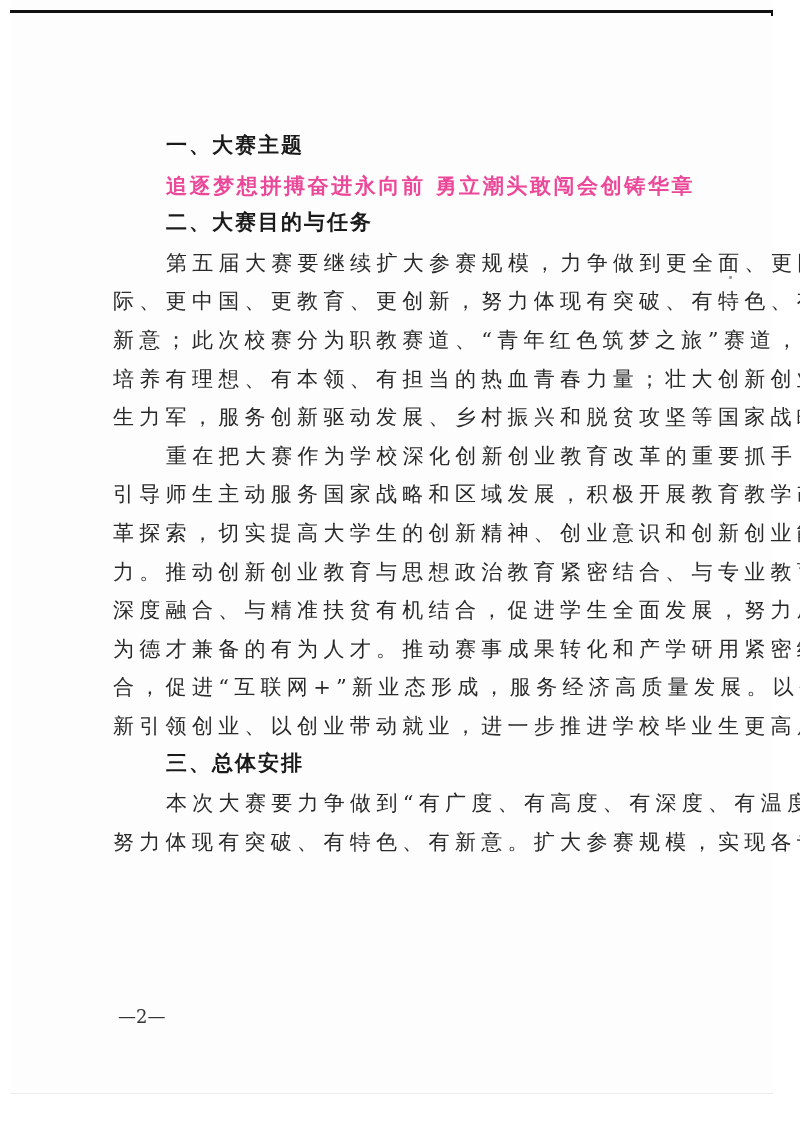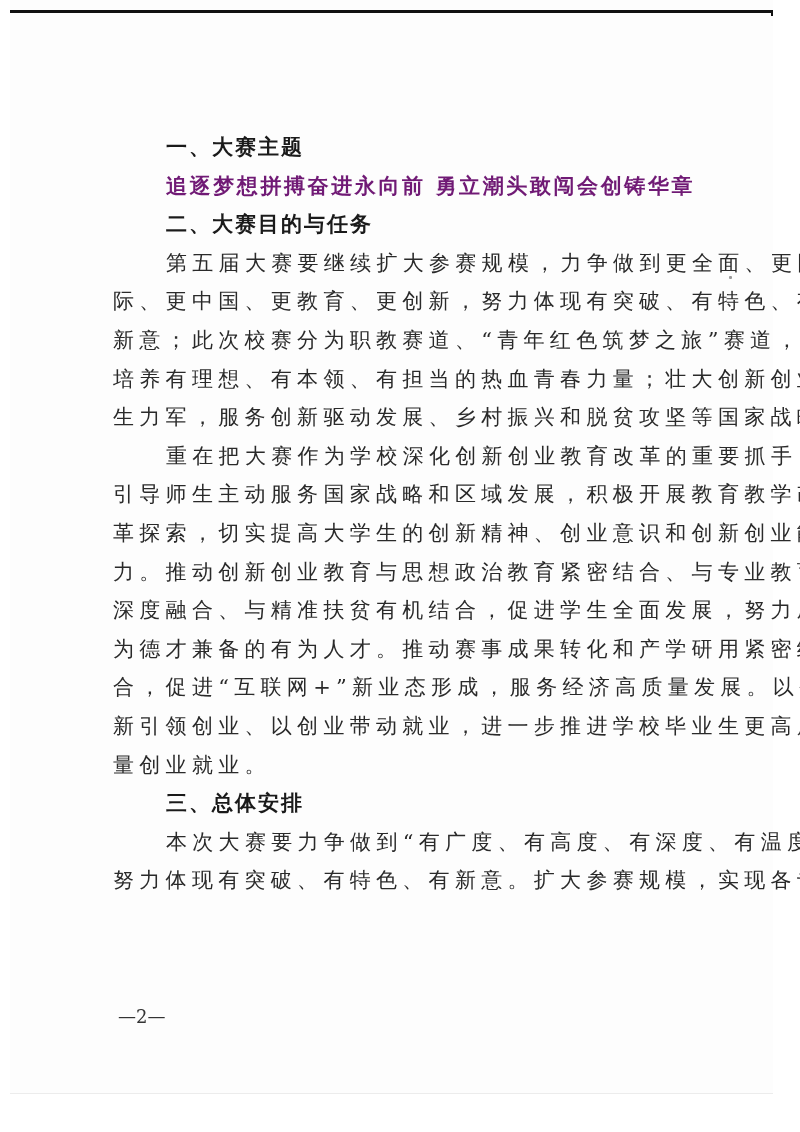--- a/index.html
+++ b/index.html
@@ -60,30 +60,30 @@
     }
     .line {
       display: block;
       white-space: nowrap;
       height: 38.6px;
     }
     .indent {
       padding-left: 53px;
     }
     .heading {
-      font-family: Liberation Serif, serif;
+      font-family: Liberation Mono, monospace;
       font-weight: bold;
       letter-spacing: 2px;
       color: #1a1a1a;
     }
     .theme {
       font-family: "DejaVu Sans", "Liberation Sans", sans-serif;
       font-weight: bold;
       letter-spacing: 2.6px;
-      color: #701a75;
+      color: #ec4899;
     }
     .page-number {
       position: absolute;
       left: 118px;
       top: 1006px;
       font-size: 18px;
       font-family: "DejaVu Serif", "Liberation Serif", serif;
       color: #333;
       letter-spacing: 0;
     }
@@ -106,19 +106,18 @@
   <span class="line">培养有理想、有本领、有担当的热血青春力量；壮大创新创业</span>
   <span class="line">生力军，服务创新驱动发展、乡村振兴和脱贫攻坚等国家战略</span>
   <span class="line indent">重在把大赛作为学校深化创新创业教育改革的重要抓手，</span>
   <span class="line">引导师生主动服务国家战略和区域发展，积极开展教育教学改</span>
   <span class="line">革探索，切实提高大学生的创新精神、创业意识和创新创业能</span>
   <span class="line">力。推动创新创业教育与思想政治教育紧密结合、与专业教育</span>
   <span class="line">深度融合、与精准扶贫有机结合，促进学生全面发展，努力成</span>
   <span class="line">为德才兼备的有为人才。推动赛事成果转化和产学研用紧密结</span>
   <span class="line">合，促进“互联网+”新业态形成，服务经济高质量发展。以创</span>
   <span class="line">新引领创业、以创业带动就业，进一步推进学校毕业生更高质</span>
-  <span class="line">量创业就业。</span>
   <span class="line indent heading">三、总体安排</span>
   <span class="line indent">本次大赛要力争做到“有广度、有高度、有深度、有温度”，</span>
   <span class="line">努力体现有突破、有特色、有新意。扩大参赛规模，实现各专</span>
 </div>
 
 <div class="page-number">—2—</div>
 
 </body></html>

